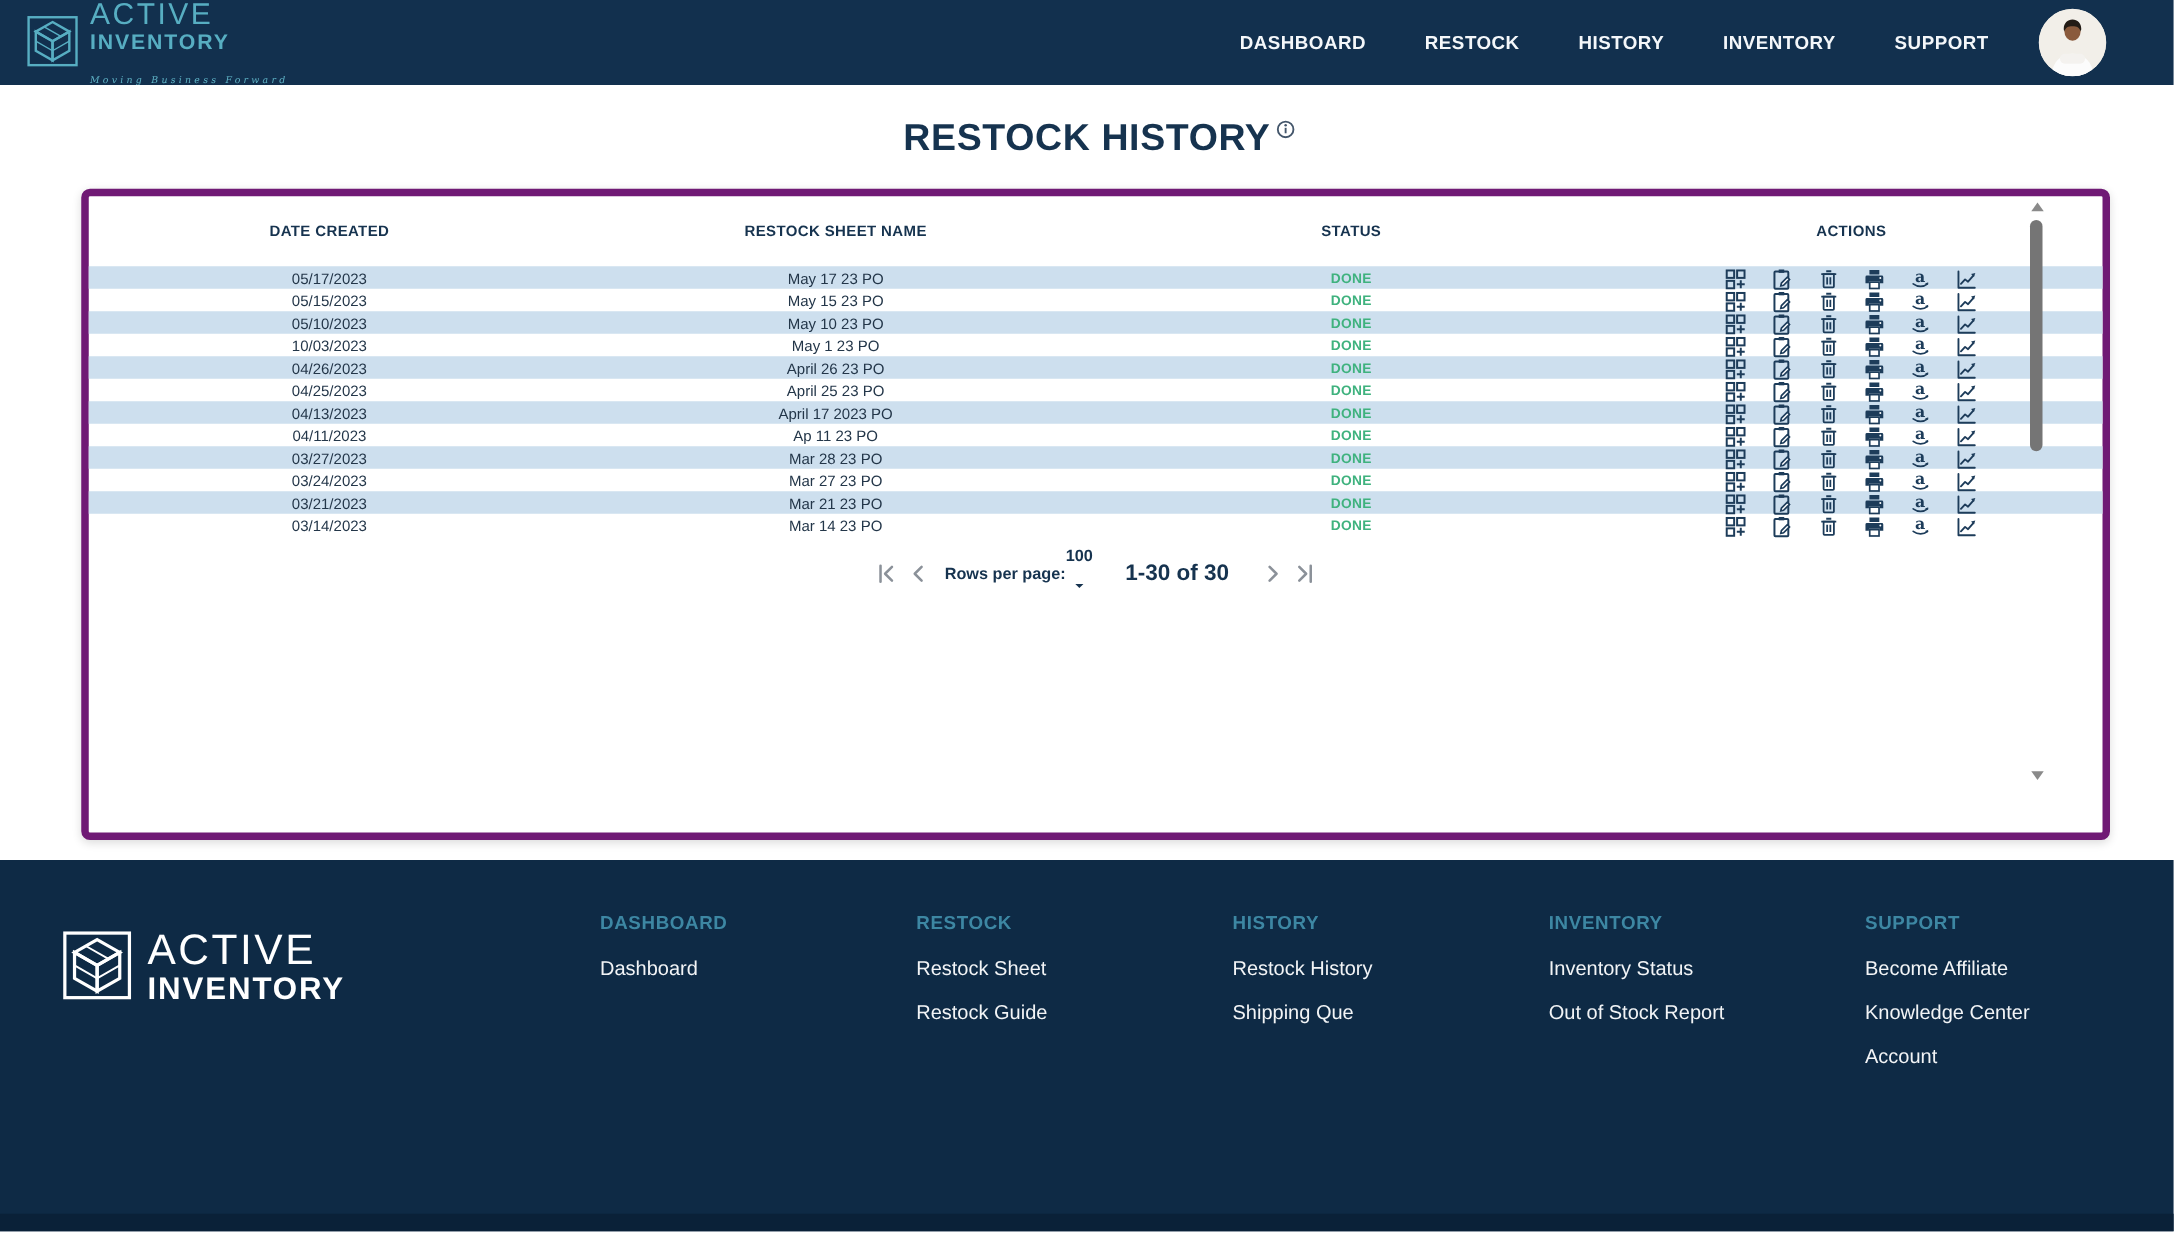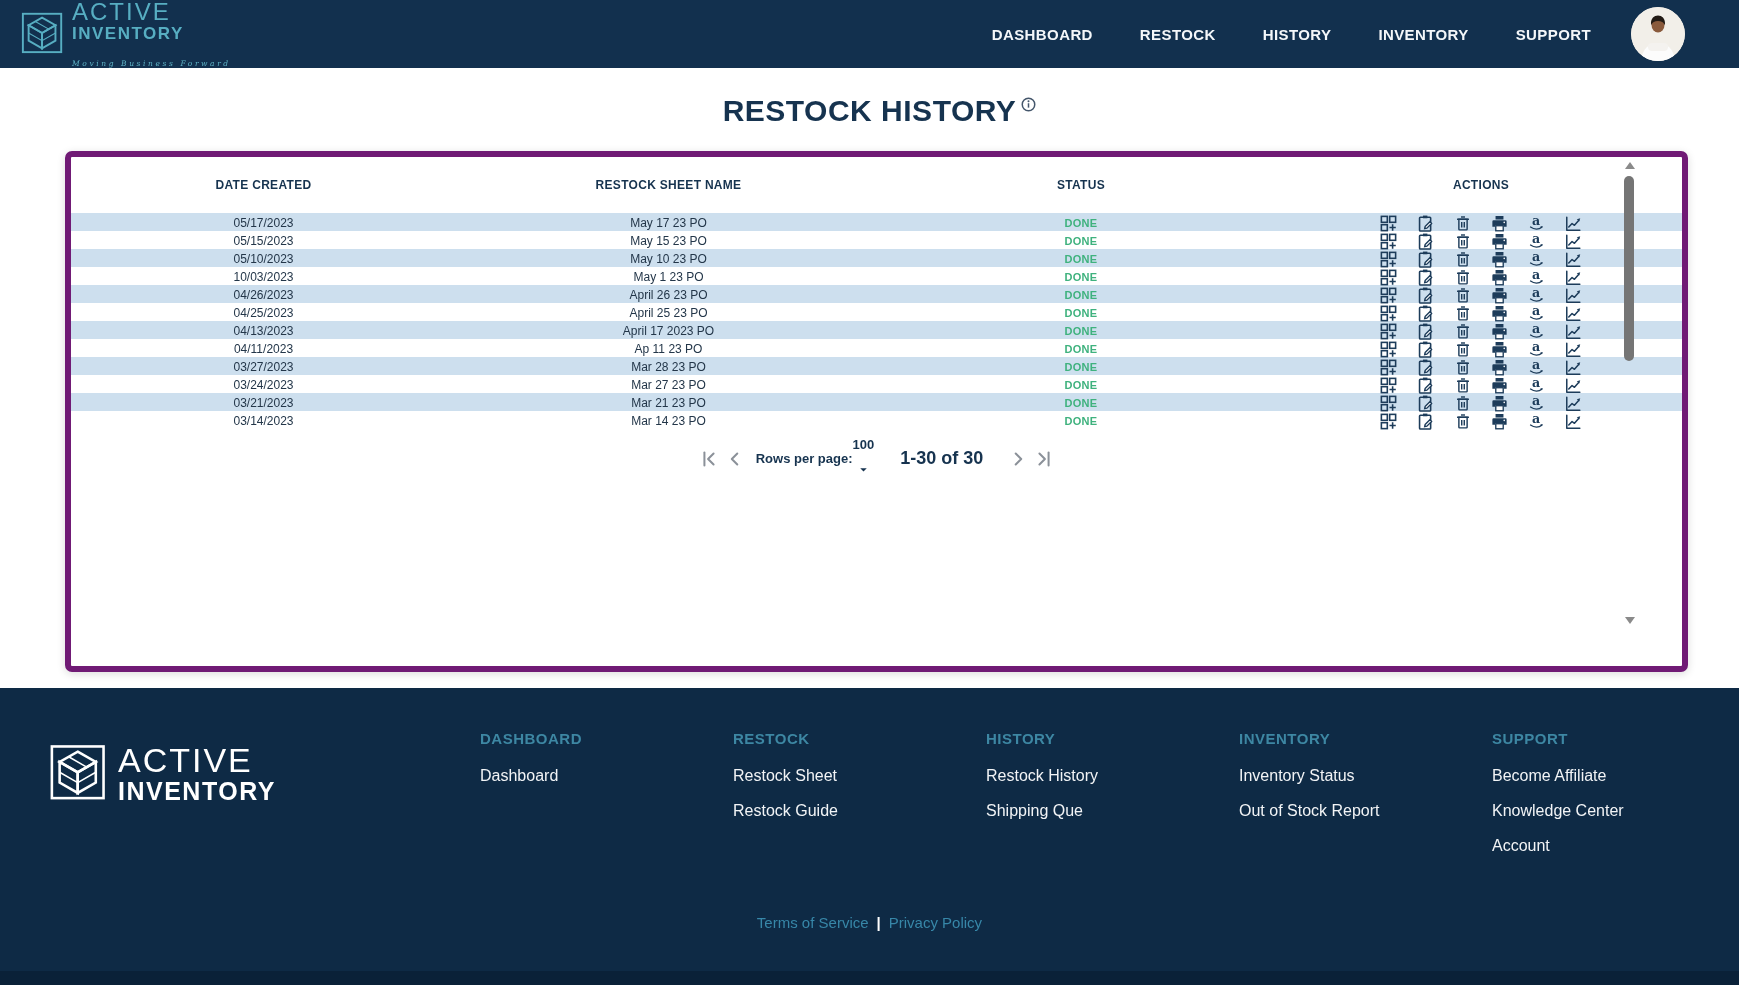--- a/index.html
+++ b/index.html
@@ -861,17 +861,14 @@
       </div>
 
   <div class="fcol">
     <div class="fhead">SUPPORT</div>
   <a class="flink">Become Affiliate</a>
         <a class="flink">Knowledge Center</a>
         <a class="flink">Account</a>
       </div>
 </div>
 
-  <div class="f-legal">
-    <a>Terms of Service</a><span class="sep">|</span><a>Privacy Policy</a>
-  </div>
   <div class="footer-bottom-bar"></div>
 </footer>
 
 </body></html>

